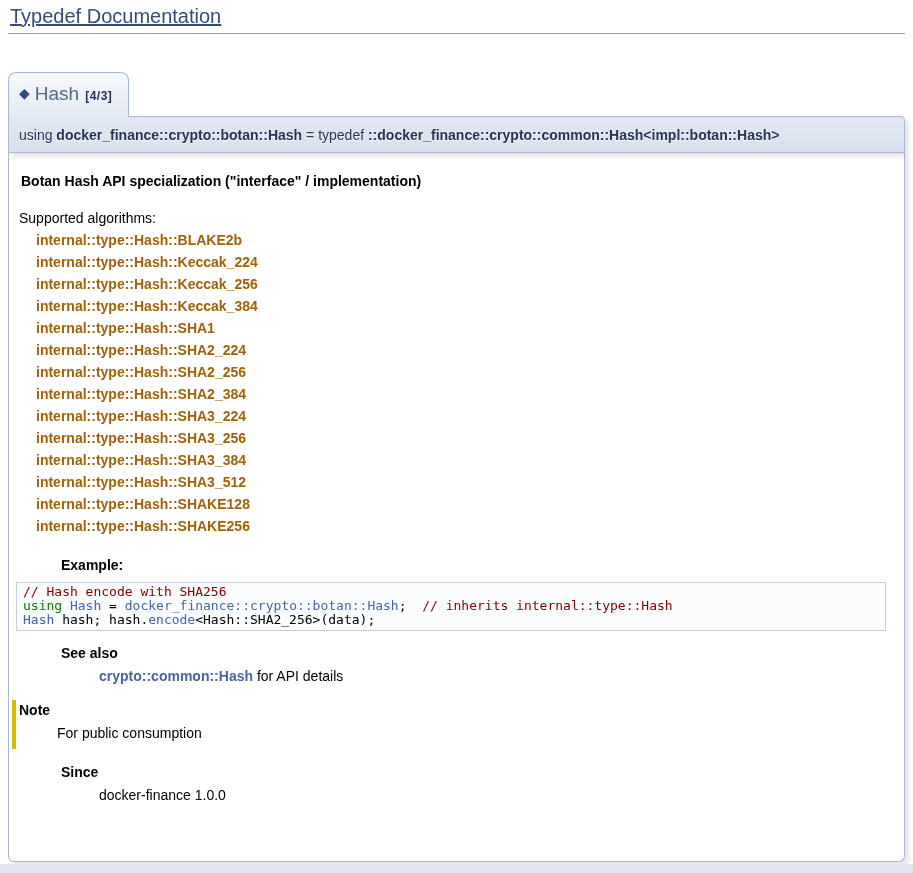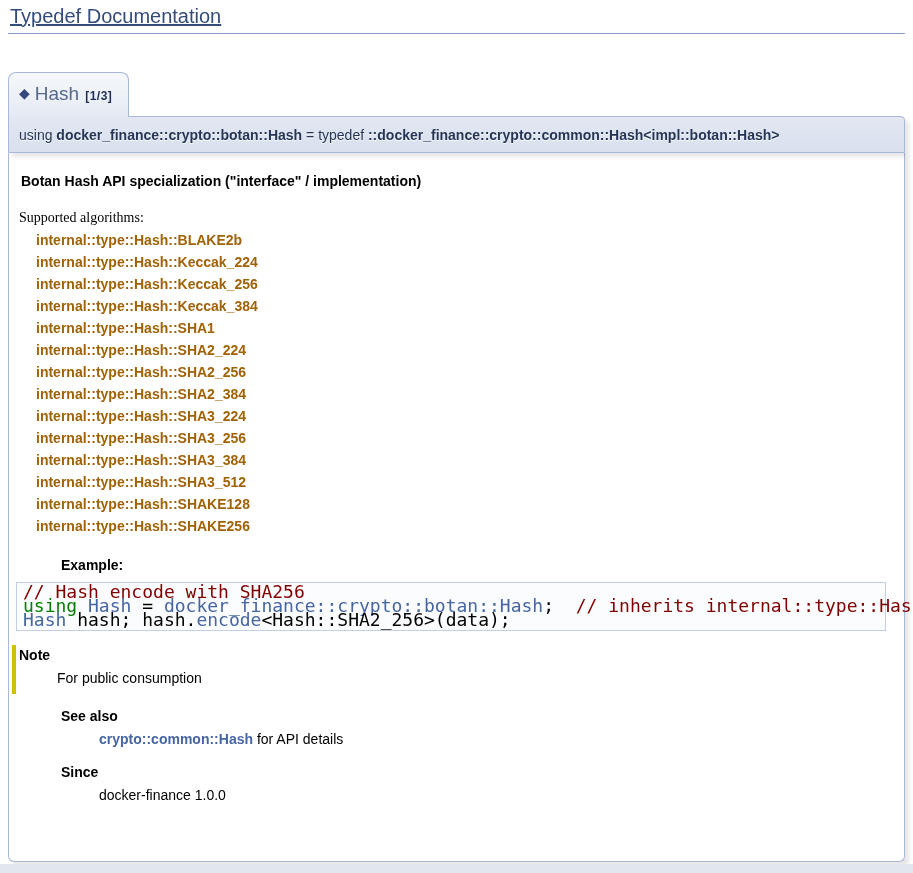--- a/index.html
+++ b/index.html
@@ -55,21 +55,21 @@
     border-radius: 0 0 6px 6px;
     padding: 2px 10px 8px 10px;
     background: #ffffff;
     min-height: 709px;
     box-shadow: 4px 4px 4px rgba(0,0,0,0.10);
   }
   .memdoc p { margin: 16px 0 0 2px; line-height: 20px; font-weight: bold; }
 
   
   .alg-block { margin-top: 16px; }
-  .alg-label { line-height: 22px; font-family: Liberation Serif, serif; }
+  .alg-label { line-height: 22px; }
   .alg-list { padding-left: 17px; }
   .alg-list a {
     display: block; line-height: 22px;
     color: #a16207; font-weight: bold; text-decoration: none; cursor: pointer;
   }
 
   
   dl.section { margin: 14px 0 0 0; padding-left: 42px; }
   dl.section dt { font-weight: bold; line-height: 19px; }
   dl.section dd { margin: 3px 0 0 38px; line-height: 20px; }
@@ -81,21 +81,21 @@
   }
   .see-link { color: #4665A2; font-weight: bold; text-decoration: none; cursor: pointer; }
 
   
   .fragment {
     margin: 7px 8px 4px -3px;
     padding: 2px 6px 3px 6px;
     border: 1px solid #C4CFE5;
     background: #FBFCFD;
     font-family: "DejaVu Sans Mono", "Liberation Mono", monospace;
-    font-size: 18px;
+    font-size: 13px;
   }
   .code-line { line-height: 14px; white-space: pre; }
   .tok-comment { color: #800000; }
   .tok-keyword { color: #008000; }
   .tok-plain { color: #000000; }
   a.tok-link { color: #4665A2; text-decoration: none; cursor: pointer; }
 
   
   .bottom-strip {
     position: absolute; left: 0; right: 0; bottom: 0; height: 9px;
@@ -103,21 +103,21 @@
   }
 </style>
 </head>
 <body>
 
 <div class="content">
 
   <h2 class="groupheader">Typedef Documentation</h2>
 
   <div class="memtitle">
-    <a class="permalink">◆</a><span class="member-name">Hash</span><span class="overload">[1/3]</span>
+    <a class="permalink">◆</a><span class="member-name">Hash</span><span class="overload">[4/3]</span>
   </div>
 
   <div class="memproto">
     <span>using</span>
     <b>docker_finance::crypto::botan::Hash</b>
     <span>= typedef</span>
     <b>::docker_finance::crypto::common::Hash&lt;impl::botan::Hash&gt;</b>
   </div>
 
   <div class="memdoc">
@@ -147,31 +147,31 @@
     <dl class="section example">
       <dt>Example:</dt>
     </dl>
 
     <div class="fragment">
         <div class="code-line"><span class="tok-comment">// Hash encode with SHA256</span></div>
         <div class="code-line"><span class="tok-keyword">using</span><span class="tok-plain"> </span><a class="tok-link">Hash</a><span class="tok-plain"> = </span><a class="tok-link">docker_finance::crypto::botan::Hash</a><span class="tok-plain">;  </span><span class="tok-comment">// inherits internal::type::Hash</span></div>
         <div class="code-line"><a class="tok-link">Hash</a><span class="tok-plain"> hash; hash.</span><a class="tok-link">encode</a><span class="tok-plain">&lt;Hash::SHA2_256&gt;(data);</span></div>
       </div>
 
-    <dl class="section note">
-      <dt>Note</dt>
-      <dd>For public consumption</dd>
-    </dl>
-
     <dl class="section see">
       <dt>See also</dt>
       <dd>
         <a class="see-link">crypto::common::Hash</a>
         <span>for API details</span>
       </dd>
+    </dl>
+
+    <dl class="section note">
+      <dt>Note</dt>
+      <dd>For public consumption</dd>
     </dl>
 
     <dl class="section since">
       <dt>Since</dt>
       <dd>docker-finance 1.0.0</dd>
     </dl>
 
   </div>
 </div>
 

